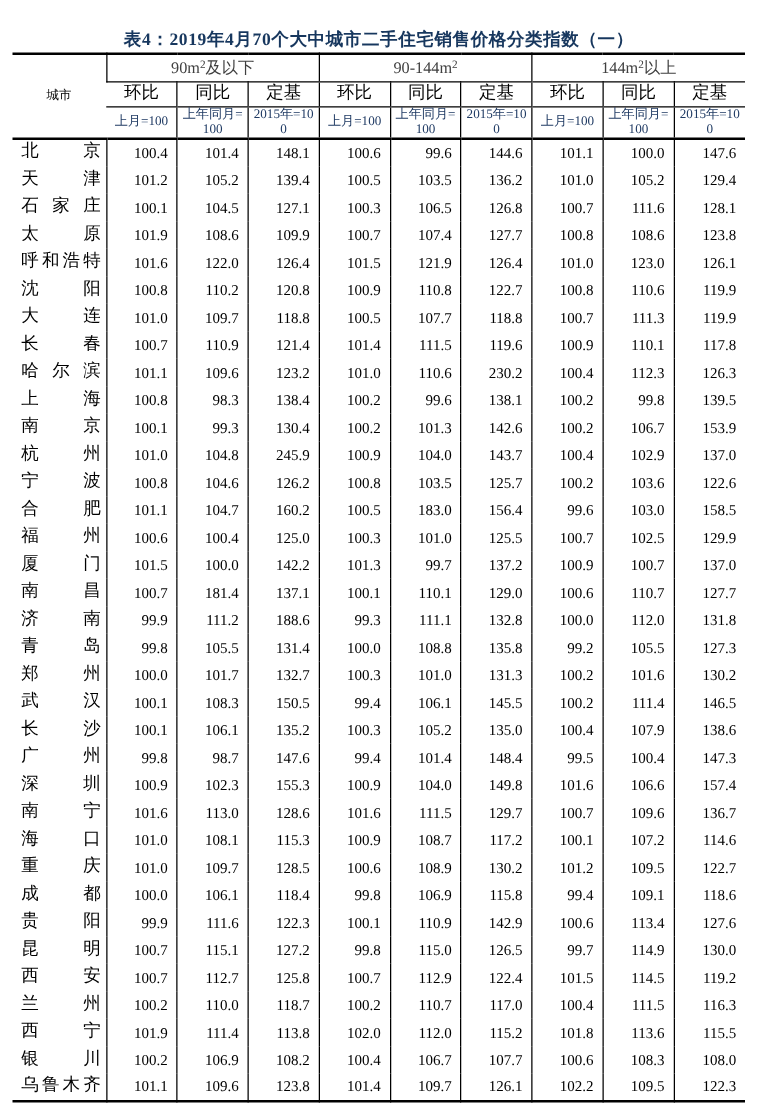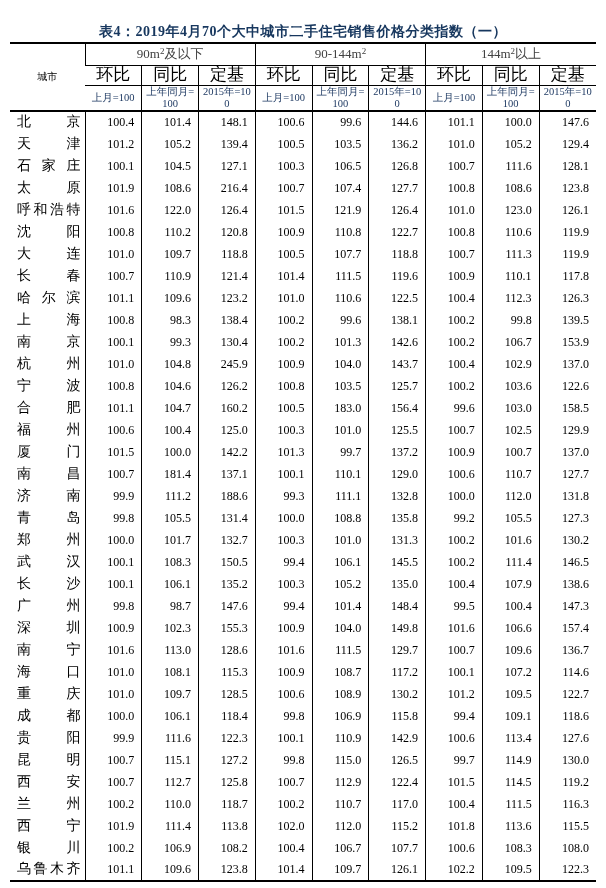--- a/index.html
+++ b/index.html
@@ -24,21 +24,21 @@
   tr>*:first-child{border-left:none;}
   thead tr.r1{height:22px;}
   thead tr.r2{height:20px;}
   thead tr.r3{height:26px;}
   tbody tr{height:22px;}
   thead th{border-bottom:1px solid #000;text-align:center;vertical-align:middle;}
   thead tr.r3 th{border-bottom:2px solid #000;}
   th.city-head{border-bottom:2px solid #000;font-size:10px;color:#000;}
   th.group{font-size:13px;color:#404040;}
   th.group .sup{font-size:9px;vertical-align:4px;}
-  th.measure{font-size:17px;color:#000;text-align:center;}
+  th.measure{font-size:14px;color:#000;text-align:center;}
   th.sub{font-size:10.5px;color:#1F3A63;white-space:pre-line;line-height:12px;font-weight:normal;}
   td.city{
     font-size:14px;padding:0 4px 0 7px;
     text-align:justify;text-align-last:justify;
     overflow:hidden;white-space:nowrap;
   }
   td.num{
     font-size:12px;text-align:right;padding-right:7px;
     font-family:"Liberation Serif","DejaVu Serif",serif;
   }
@@ -132,21 +132,21 @@
           <td class="num">106.5</td>
           <td class="num">126.8</td>
           <td class="num">100.7</td>
           <td class="num">111.6</td>
           <td class="num">128.1</td>
         </tr>
         <tr>
           <td class="city">太原</td>
           <td class="num">101.9</td>
           <td class="num">108.6</td>
-          <td class="num">216.4</td>
+          <td class="num">109.9</td>
           <td class="num">100.7</td>
           <td class="num">107.4</td>
           <td class="num">127.7</td>
           <td class="num">100.8</td>
           <td class="num">108.6</td>
           <td class="num">123.8</td>
         </tr>
         <tr>
           <td class="city">呼和浩特</td>
           <td class="num">101.6</td>
@@ -195,21 +195,21 @@
           <td class="num">110.1</td>
           <td class="num">117.8</td>
         </tr>
         <tr>
           <td class="city">哈尔滨</td>
           <td class="num">101.1</td>
           <td class="num">109.6</td>
           <td class="num">123.2</td>
           <td class="num">101.0</td>
           <td class="num">110.6</td>
-          <td class="num">122.5</td>
+          <td class="num">230.2</td>
           <td class="num">100.4</td>
           <td class="num">112.3</td>
           <td class="num">126.3</td>
         </tr>
         <tr>
           <td class="city">上海</td>
           <td class="num">100.8</td>
           <td class="num">98.3</td>
           <td class="num">138.4</td>
           <td class="num">100.2</td>

